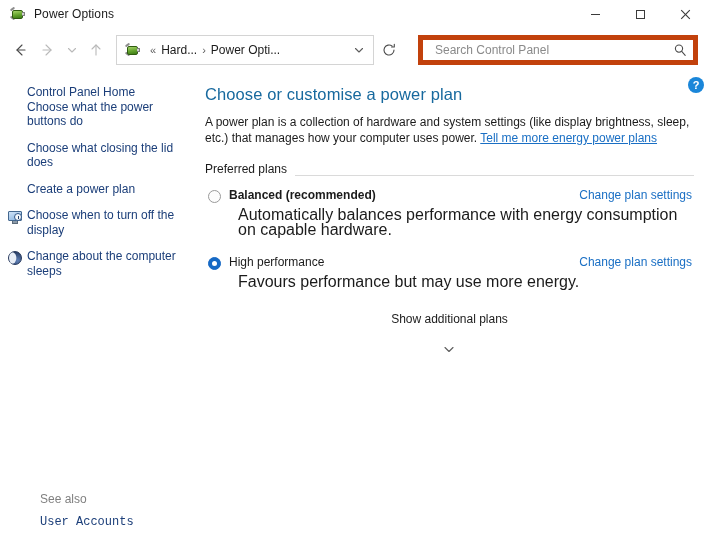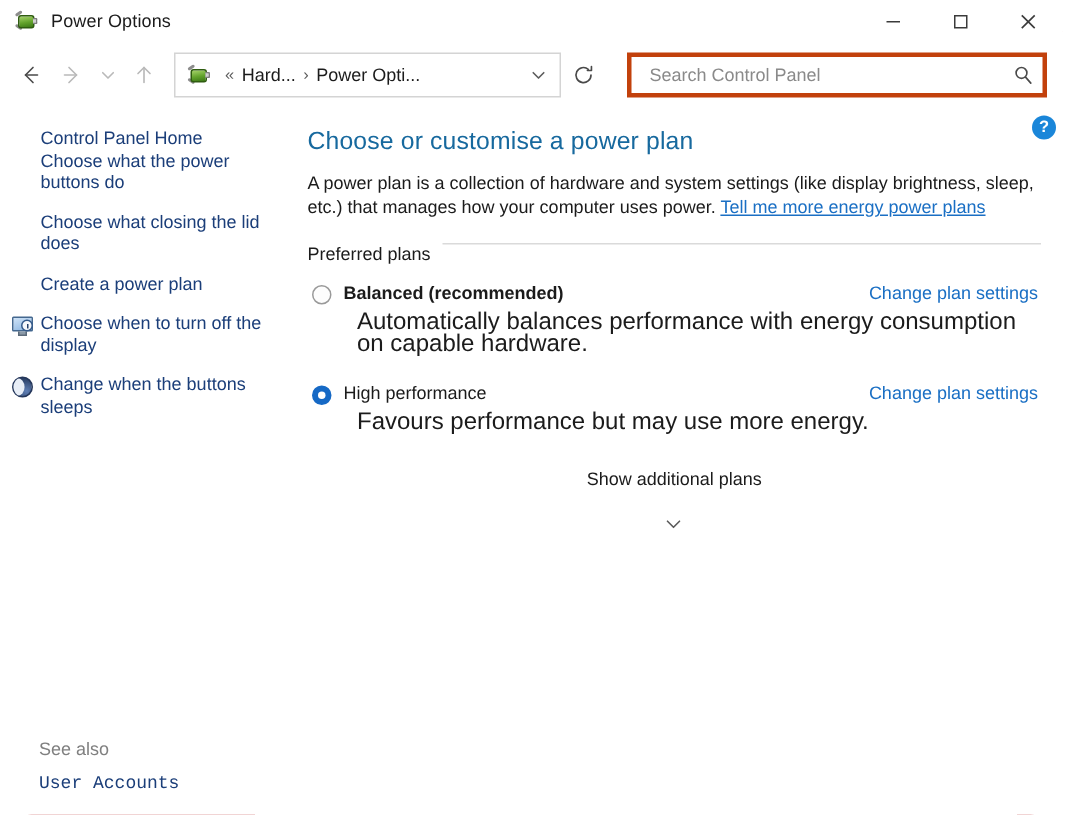--- a/index.html
+++ b/index.html
@@ -110,21 +110,21 @@
   .refresh-btn {
     width: 30px; height: 26px;
     display: flex; align-items: center; justify-content: center;
     color: #4a4a4a;
   }
 
   .searchbox {
     margin-left: 14px;
     height: 30px;
     flex: 1 1 auto;
-    border: 3px solid #c2410c;
+    border: 5px solid #c2410c;
     background: #ffffff;
     display: flex;
     align-items: center;
     padding: 0 6px 0 10px;
   }
   .searchbox input {
     border: 0; outline: 0;
     flex: 1 1 auto;
     font-family: "Liberation Sans", sans-serif;
     font-size: 12px;
@@ -165,21 +165,21 @@
   .side-link.spaced { margin-bottom: 12px; }
   .side-link .side-icon {
     position: absolute;
     left: 7px; top: 1px;
     width: 16px; height: 16px;
   }
   .see-also-wrap {
     position: absolute;
     left: 0; bottom: 14px;
     width: 200px;
-    padding-left: 26px;
+    padding-left: 40px;
   }
   .see-also-label {
     font-size: 12px;
     color: #808080;
     margin-bottom: 9px;
   }
 
   
   .content {
     flex: 1 1 auto;
@@ -215,21 +215,21 @@
     max-width: 493px;
   }
   .inline-link {
     color: #1a6fc4;
     text-decoration: underline;
     cursor: pointer;
   }
 
   .section-head {
     display: flex;
-    align-items: flex-start;
+    align-items: flex-end;
     gap: 8px;
     margin-bottom: 12px;
   }
   .section-head .label {
     font-size: 12px;
     color: #1b1b1b;
     white-space: nowrap;
   }
   .section-head .rule {
     flex: 1 1 auto;
@@ -516,21 +516,21 @@
         <span>Choose when to turn off the display</span>
       </a>
 
       <a class="side-link spaced">
         <span class="side-icon">
           <span class="moon-icon">
             <span class="moon-disc"></span>
             <span class="moon-crescent"></span>
           </span>
         </span>
-        <span>Change when the buttons sleeps</span>
+        <span>Change about the computer sleeps</span>
       </a>
 
       <div class="see-also-wrap">
         <div class="see-also-label">See also</div>
         <a class="side-link" style="padding-left:0;font-family:Liberation Mono, monospace;">User Accounts</a>
       </div>
     </div>
 
     <div class="content">
       <div class="help-btn">?</div>

